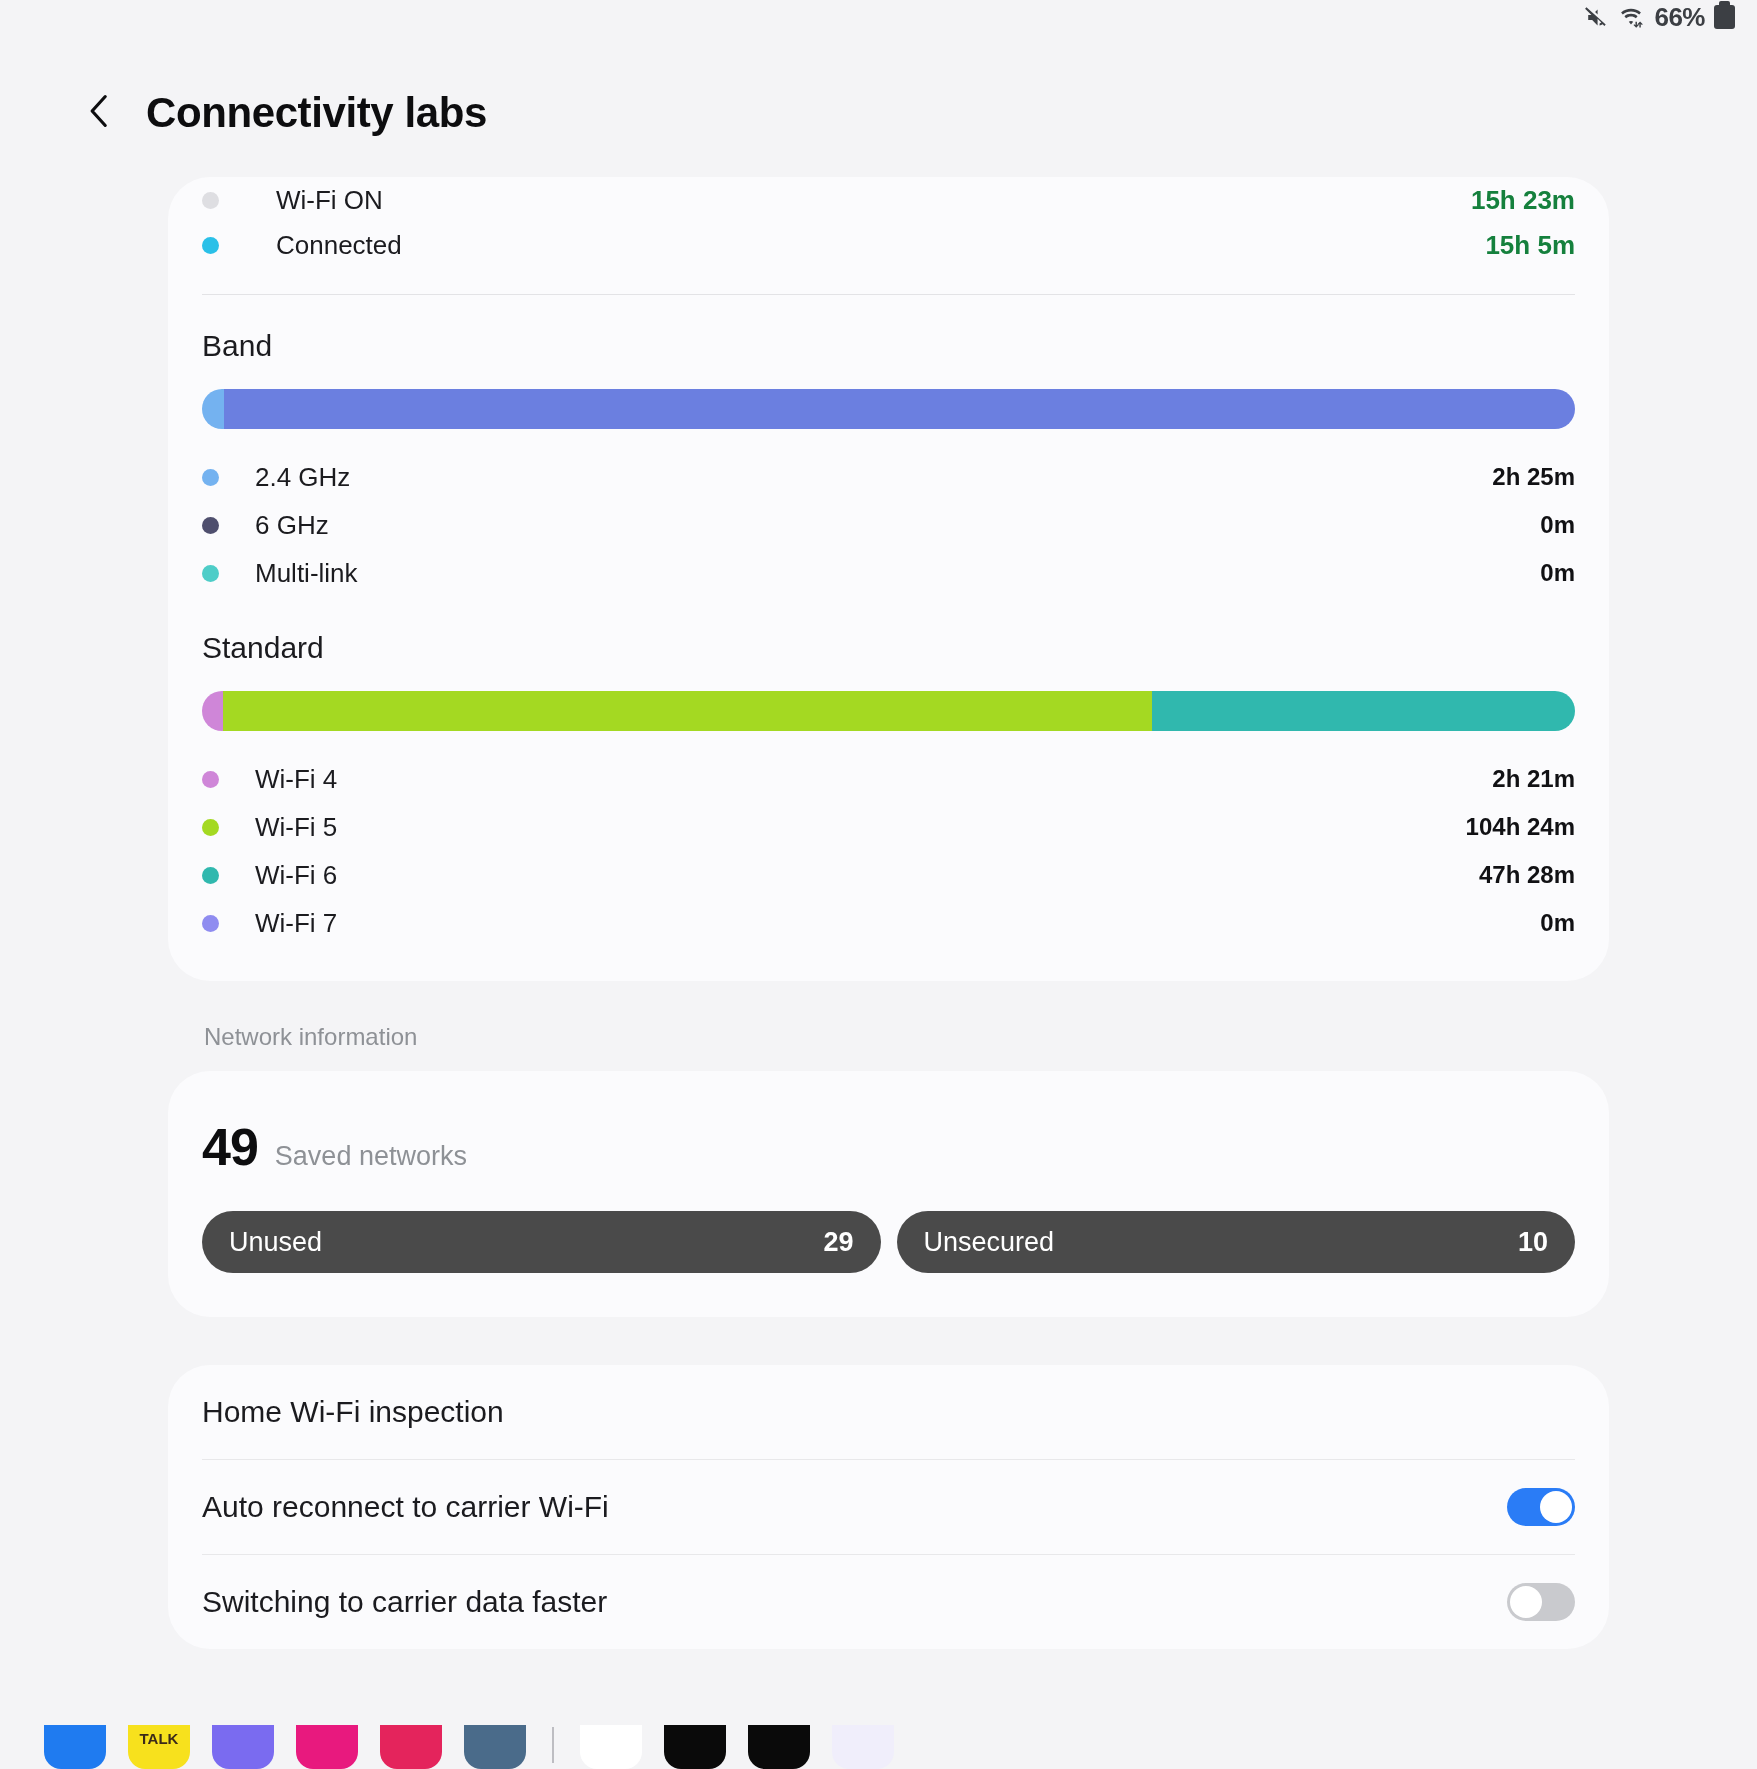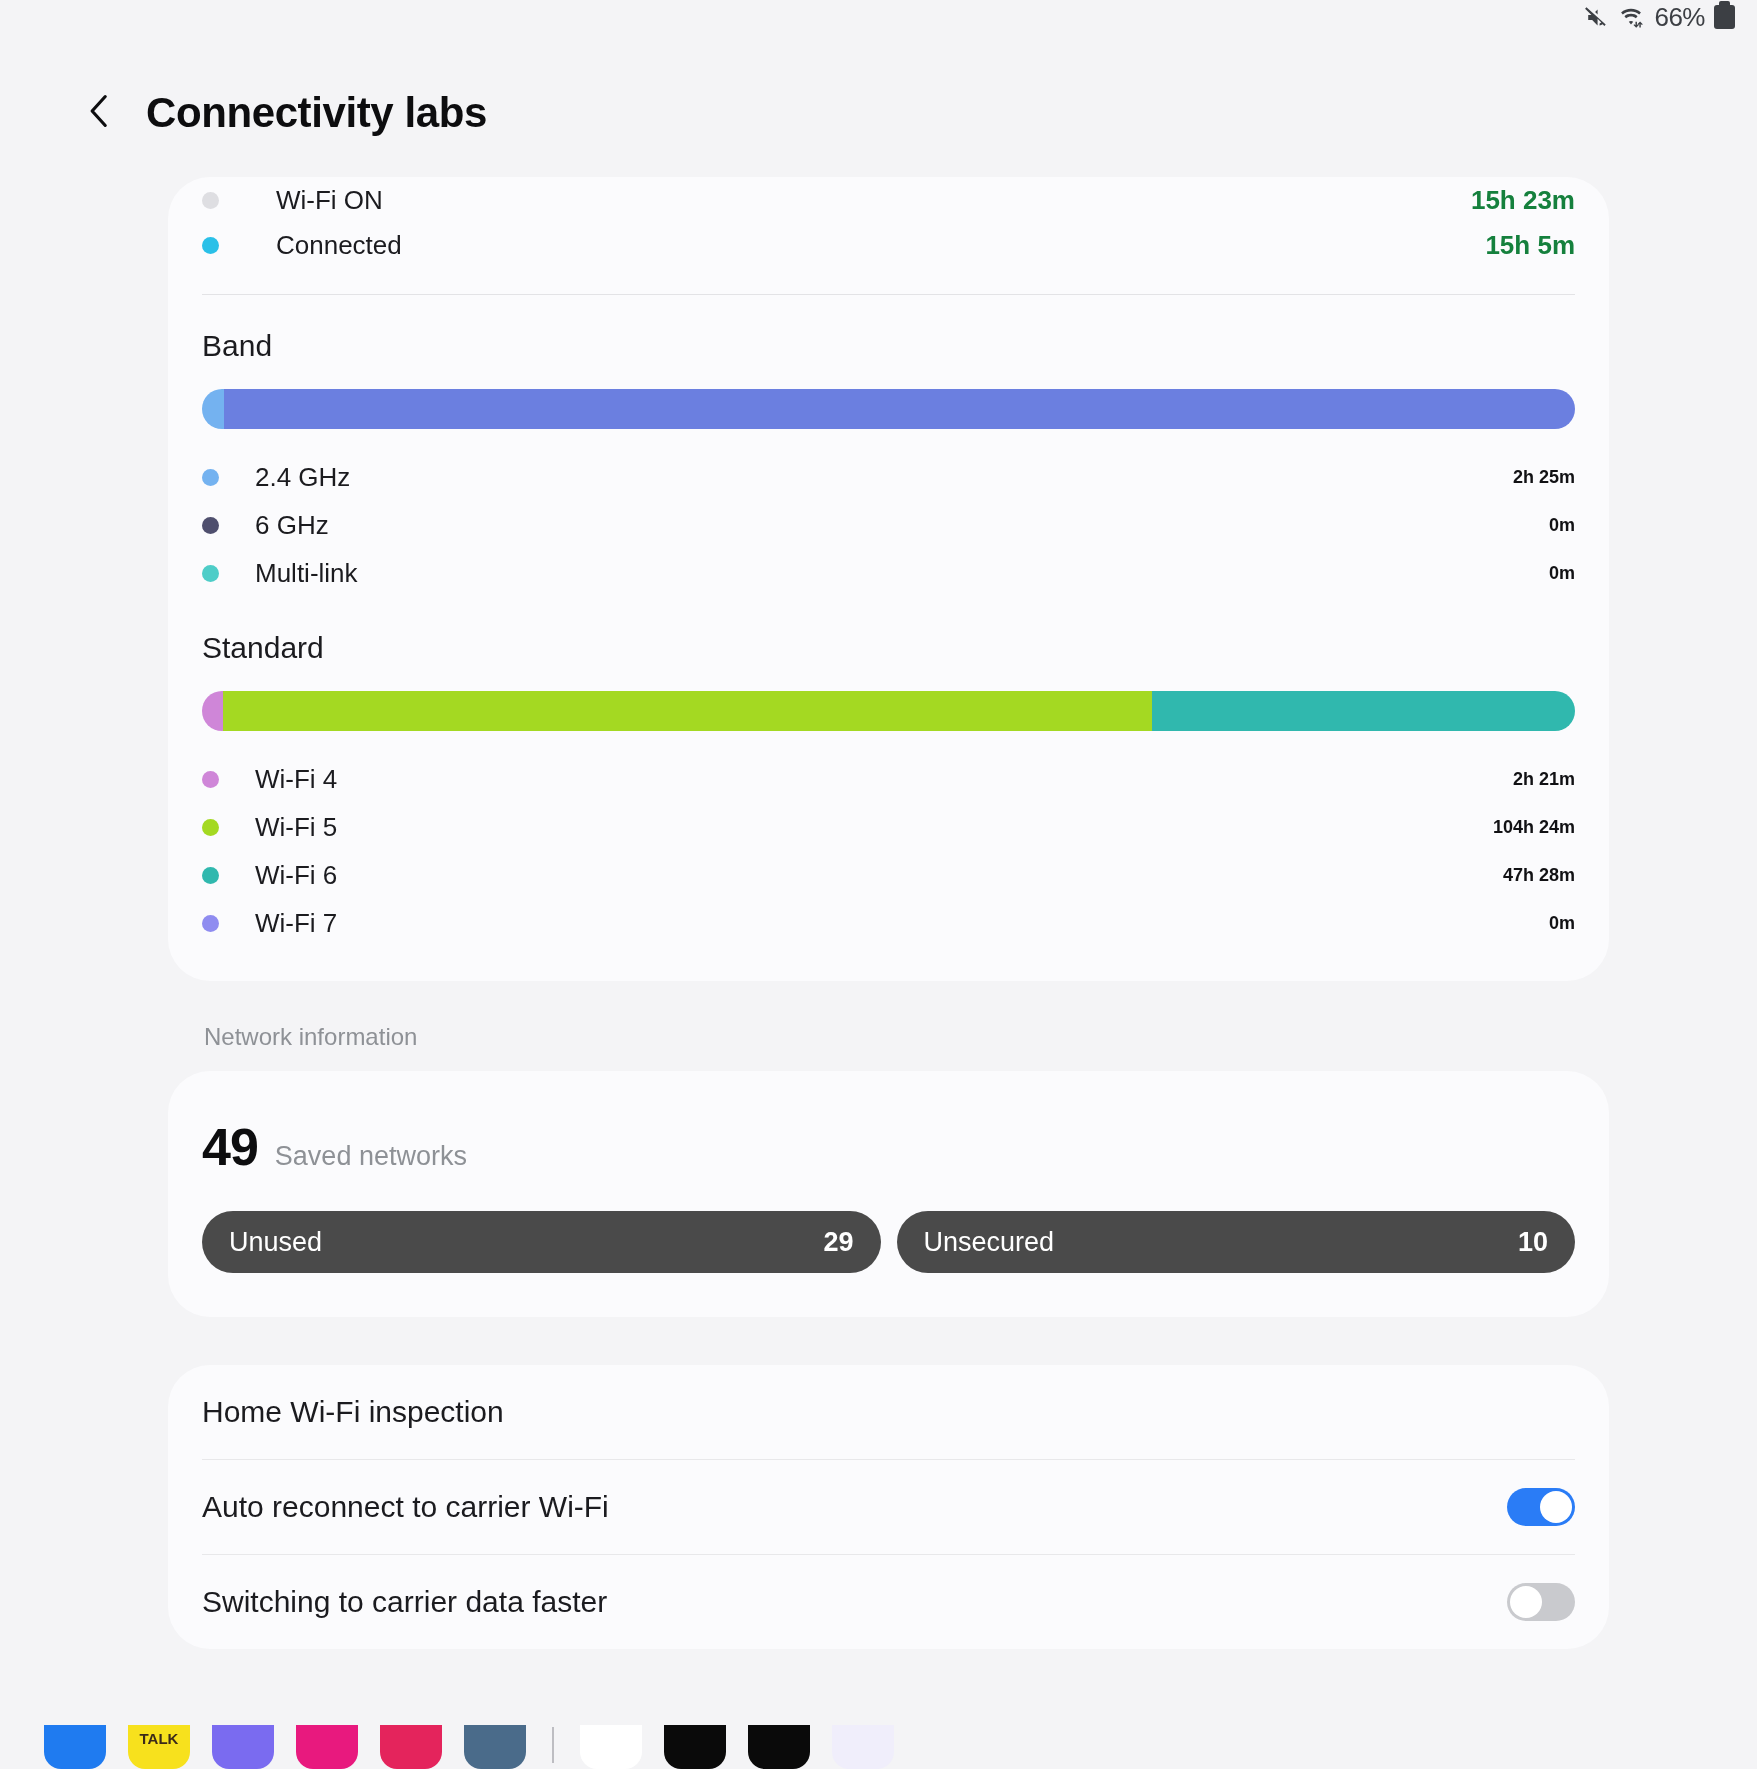--- a/index.html
+++ b/index.html
@@ -10,21 +10,21 @@
     overflow:hidden;
   }
   .screen { position:relative; width:1757px; height:1769px; background:#f4f4f6; }
 
   
   .statusbar {
     height:34px; display:flex; align-items:center; justify-content:flex-end;
     padding-right:22px; gap:9px; background:#f4f4f6;
   }
   .sb-icon { display:flex; align-items:center; color:#3c3f44; }
-  .sb-pct { font-size:26px; font-weight:400; color:#3c3f44; letter-spacing:-0.5px; }
+  .sb-pct { font-size:26px; font-weight:700; color:#3c3f44; letter-spacing:-0.5px; }
   .sb-batt {
     width:21px; height:24px; background:#3c3f44; border-radius:3px;
     position:relative;
   }
   .sb-batt::after{
     content:""; position:absolute; top:-4px; left:5px; width:11px; height:4px;
     background:#3c3f44; border-radius:2px 2px 0 0;
   }
 
   
@@ -49,21 +49,21 @@
 
   .sec-title { font-size:30px; color:#1b1b1f; padding:34px 0 26px 0; }
 
   
   .bar { height:40px; border-radius:20px; display:flex; overflow:hidden; }
   .bar-seg { height:100%; }
 
   .legend { padding-top:24px; }
   .leg-row { display:flex; align-items:center; height:48px; }
   .leg-label { font-size:26px; color:#1b1b1f; margin-left:36px; }
-  .leg-val { margin-left:auto; font-size:18px; font-weight:700; color:#111114; }
+  .leg-val { margin-left:auto; font-size:24px; font-weight:700; color:#111114; }
 
   .card-pad-bottom { height:34px; }
 
   
   .sec-caption {
     font-size:24px; font-weight:400; color:#8e9196;
     padding:42px 0 20px 204px;
   }
 
   

